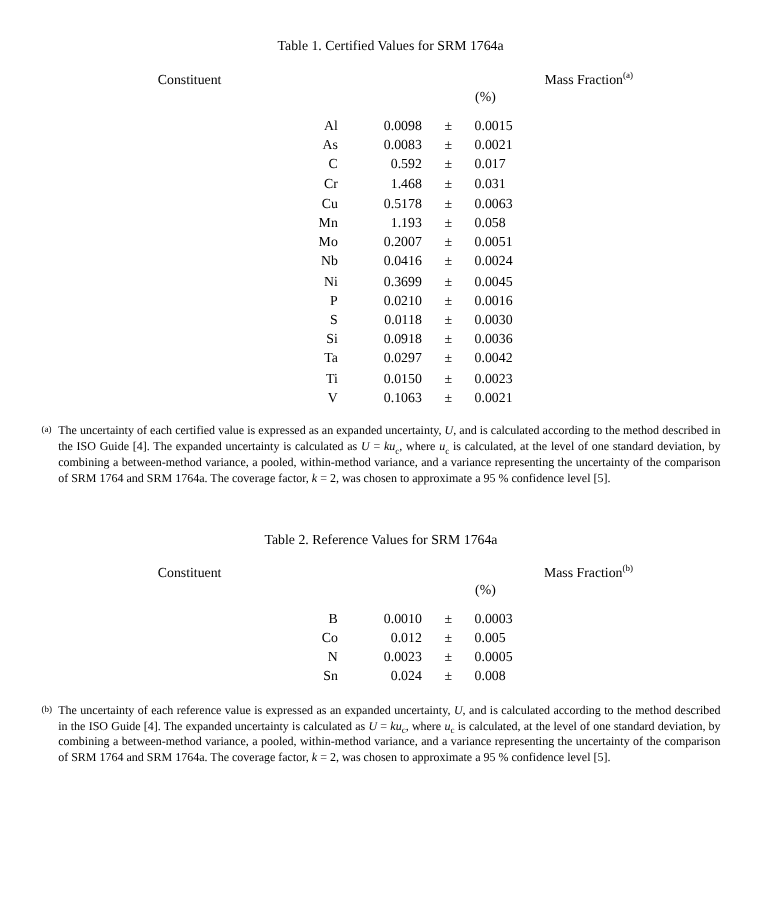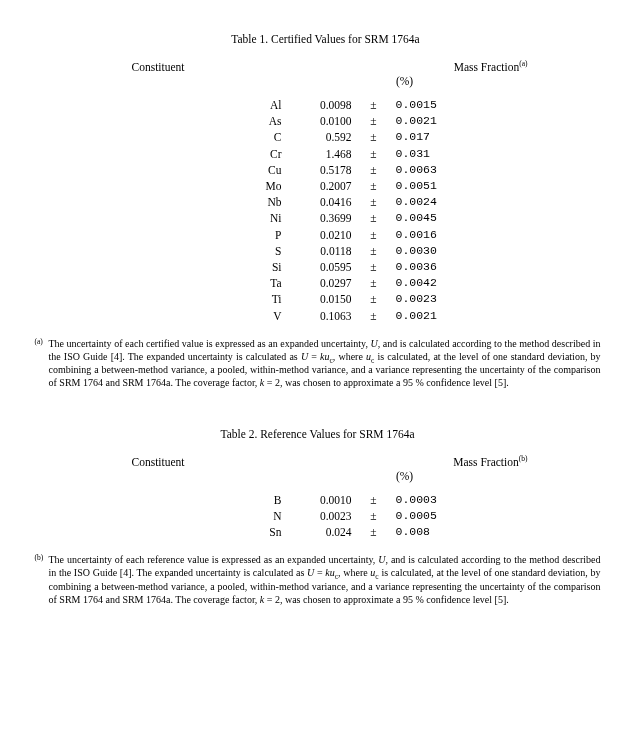--- a/index.html
+++ b/index.html
@@ -80,21 +80,20 @@
     text-align: right;
     width: 70px;
   }
   td.c-pm {
     text-align: center;
     width: 44px;
   }
   td.c-unc {
     text-align: left;
     padding-left: 18px;
-    font-family: Liberation Mono, monospace;
   }
   .footnote {
     width: 566px;
     margin: 0 auto;
     font-size: 10px;
     line-height: 13.2px;
     text-align: justify;
     text-indent: 0;
     position: relative;
     padding-left: 14px;
@@ -134,21 +133,21 @@
       </thead>
       <tbody>
         <tr>
           <td class="c-name">Al</td>
           <td class="c-value">0.0098</td>
           <td class="c-pm">±</td>
           <td class="c-unc">0.0015</td>
         </tr>
         <tr>
           <td class="c-name">As</td>
-          <td class="c-value">0.0100</td>
+          <td class="c-value">0.0083</td>
           <td class="c-pm">±</td>
           <td class="c-unc">0.0021</td>
         </tr>
         <tr>
           <td class="c-name">C</td>
           <td class="c-value">0.592</td>
           <td class="c-pm">±</td>
           <td class="c-unc">0.017</td>
         </tr>
         <tr>
@@ -157,20 +156,26 @@
           <td class="c-pm">±</td>
           <td class="c-unc">0.031</td>
         </tr>
         <tr>
           <td class="c-name">Cu</td>
           <td class="c-value">0.5178</td>
           <td class="c-pm">±</td>
           <td class="c-unc">0.0063</td>
         </tr>
         <tr>
+          <td class="c-name">Mn</td>
+          <td class="c-value">1.193</td>
+          <td class="c-pm">±</td>
+          <td class="c-unc">0.058</td>
+        </tr>
+        <tr>
           <td class="c-name">Mo</td>
           <td class="c-value">0.2007</td>
           <td class="c-pm">±</td>
           <td class="c-unc">0.0051</td>
         </tr>
         <tr>
           <td class="c-name">Nb</td>
           <td class="c-value">0.0416</td>
           <td class="c-pm">±</td>
           <td class="c-unc">0.0024</td>
@@ -188,21 +193,21 @@
           <td class="c-unc">0.0016</td>
         </tr>
         <tr>
           <td class="c-name">S</td>
           <td class="c-value">0.0118</td>
           <td class="c-pm">±</td>
           <td class="c-unc">0.0030</td>
         </tr>
         <tr>
           <td class="c-name">Si</td>
-          <td class="c-value">0.0595</td>
+          <td class="c-value">0.0918</td>
           <td class="c-pm">±</td>
           <td class="c-unc">0.0036</td>
         </tr>
         <tr>
           <td class="c-name">Ta</td>
           <td class="c-value">0.0297</td>
           <td class="c-pm">±</td>
           <td class="c-unc">0.0042</td>
         </tr>
         <tr>
@@ -244,20 +249,26 @@
         </tr>
       </thead>
       <tbody>
         <tr>
           <td class="c-name">B</td>
           <td class="c-value">0.0010</td>
           <td class="c-pm">±</td>
           <td class="c-unc">0.0003</td>
         </tr>
         <tr>
+          <td class="c-name">Co</td>
+          <td class="c-value">0.012</td>
+          <td class="c-pm">±</td>
+          <td class="c-unc">0.005</td>
+        </tr>
+        <tr>
           <td class="c-name">N</td>
           <td class="c-value">0.0023</td>
           <td class="c-pm">±</td>
           <td class="c-unc">0.0005</td>
         </tr>
         <tr>
           <td class="c-name">Sn</td>
           <td class="c-value">0.024</td>
           <td class="c-pm">±</td>
           <td class="c-unc">0.008</td>

